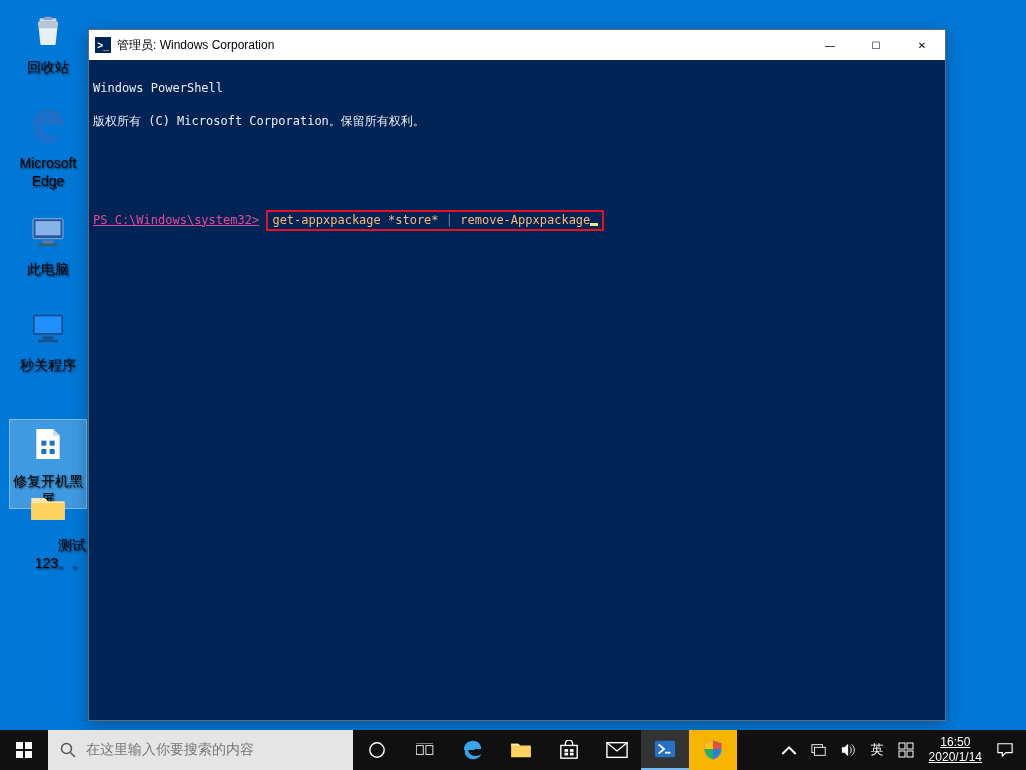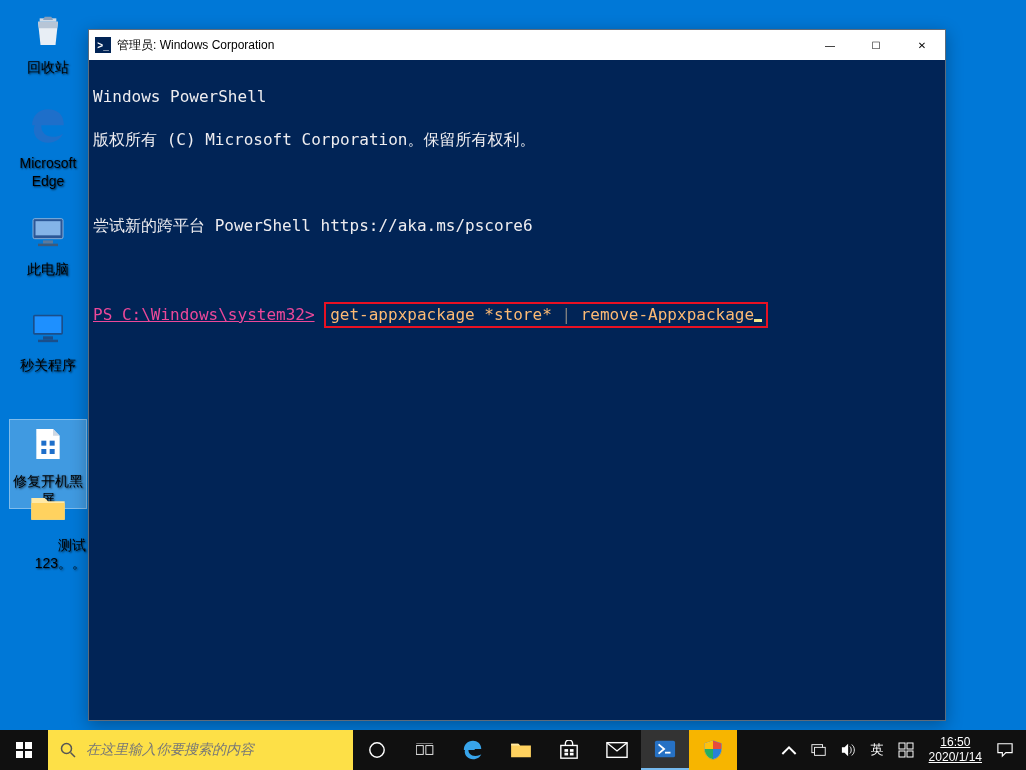--- a/index.html
+++ b/index.html
@@ -31,43 +31,43 @@
       padding-left: 6px; font-size: 12px; color: #000;
     }
     .titlebar .ps-icon {
       width: 16px; height: 16px; background: #012456; margin-right: 6px;
       display: inline-flex; align-items: center; justify-content: center; color:#fff; font-size:10px; font-weight:bold;
     }
     .titlebar .title { flex: 1; }
     .titlebar .win-controls { display: flex; height: 100%; }
     .titlebar .win-btn { width: 46px; display:flex; align-items:center; justify-content:center; font-size:10px; font-family: "Segoe MDL2 Assets", sans-serif;}
     .ps-body {
-      font-family: "NSimSun","SimSun","Consolas", monospace; font-size: 16px;
+      font-family: "NSimSun","SimSun","Consolas", monospace; font-size: 12px;
       color: #eeedf0; padding: 4px 0 4px 0; line-height: 1.35; white-space: pre;
       position: relative; height: calc(100% - 30px); overflow: hidden;
     }
     .ps-line { padding: 0 4px; }
     .prompt { color: #ec4899; text-decoration: underline; }
     .red-box {
       border: 2px solid #e81123; padding: 0 4px 1px 4px; display: inline-block;
     }
     .cmd-y { color: #fdba74; }
     .cmd-g { color: #7f7f7f; }
     .cursor { background: #f0e68c; width: 8px; height: 3px; display:inline-block; vertical-align: -2px;}
 
     
     .taskbar {
       position: absolute; left:0; bottom:0; width:100%; height:40px;
       background: #101010; display:flex; align-items:stretch; color:#fff;
     }
     .task-btn { width: 48px; display:flex; align-items:center; justify-content:center; }
     .task-btn.active { background:#333; border-bottom:2px solid #76b9ed; }
     .search-box {
-      width: 305px; background:#fde047; display:flex; align-items:center;
-      color:#777; padding-left:12px; gap:10px; font-size:14px;font-style:italic;
+      width: 305px; background:#e5e5e5; display:flex; align-items:center;
+      color:#777; padding-left:12px; gap:10px; font-size:14px;
     }
     .search-box svg { width:16px; height:16px; }
     .tray { margin-left:auto; display:flex; align-items:center; }
     .tray .tray-item { padding:0 7px; display:flex; align-items:center; justify-content:center; height:100%; font-size:12px;}
     .tray .tray-item svg { width:16px; height:16px; }
     .clock { display:flex; flex-direction:column; align-items:center; justify-content:center; font-size:12px; padding:0 8px; line-height:1.25;text-decoration:underline;}
     .show-desktop { width:6px; border-left:1px solid #444; }
     .shield-task {
       width:48px; display:flex; align-items:center; justify-content:center;
       background:#f7b500;
@@ -159,21 +159,20 @@
         </div>
       <div class="win-btn">
           <span>✕</span>
         </div>
     </div>
   </div>
   <div class="ps-body">
 <div class="ps-line">Windows PowerShell</div>
 <div class="ps-line">版权所有 (C) Microsoft Corporation。保留所有权利。</div>
 <div class="ps-line"> </div>
-<div class="ps-line">尝试新的跨平台 PowerShell https://aka.ms/pscore6</div>
 <div class="ps-line"> </div>
 <div class="ps-line"><span class="prompt">PS C:\Windows\system32&gt;</span> <span class="red-box"><span class="cmd-y">get-appxpackage *store*</span><span class="cmd-g"> | </span><span class="cmd-y">remove-Appxpackage</span><span class="cursor"></span></span></div>
   </div>
 </div>
 
 <div class="taskbar">
   <div class="task-btn">
     <svg viewBox="0 0 16 16" width="16" height="16">
         <rect x="0" y="0" width="7" height="7" fill="#fff"></rect>
         <rect x="9" y="0" width="7" height="7" fill="#fff"></rect>

